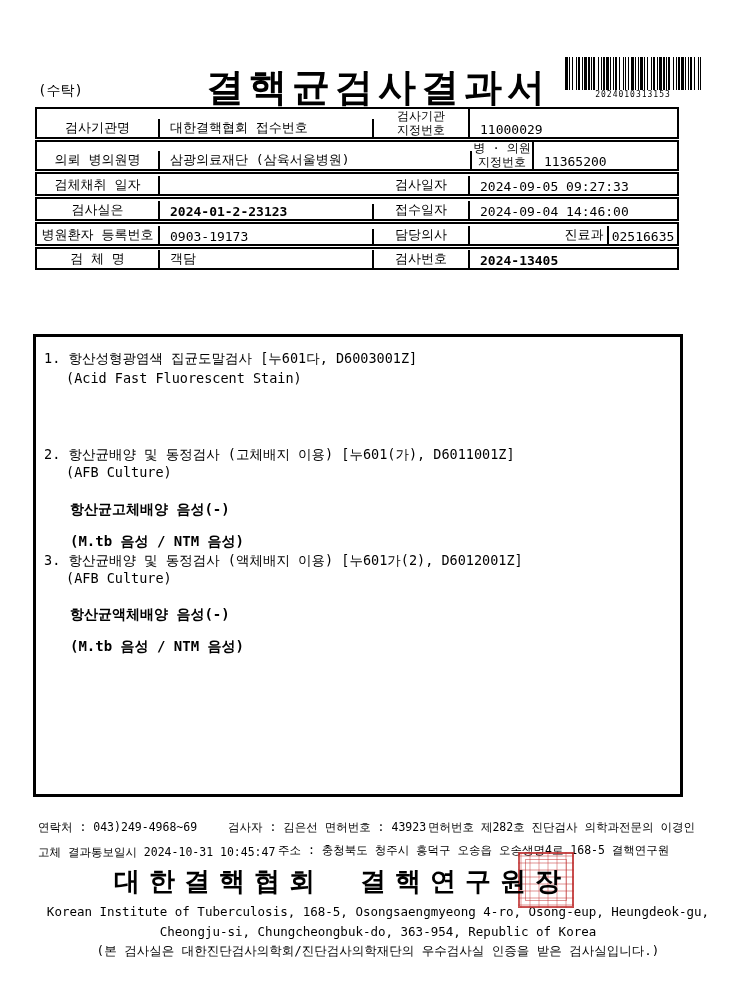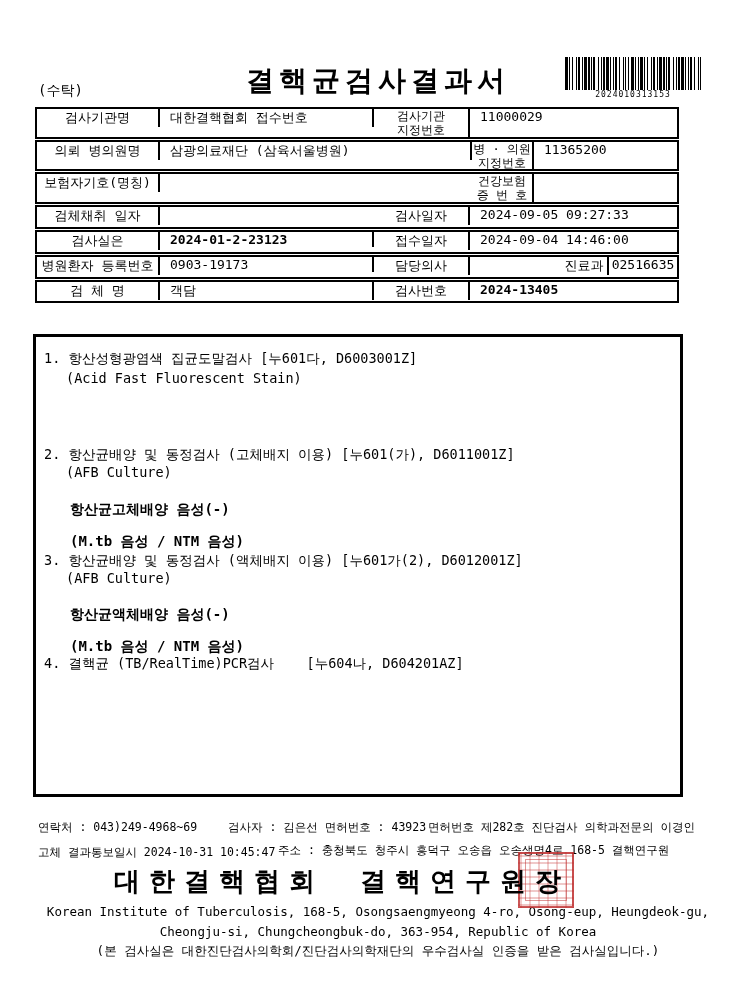--- a/index.html
+++ b/index.html
@@ -9,30 +9,30 @@
     background:#ffffff;
     font-family:"DejaVu Sans Mono","DejaVu Sans",monospace;
     color:#000;
     overflow:hidden;
   }
   
   .doc-title{
     position:absolute;top:62px;left:0;right:0;
     text-align:center;
     font-family:"DejaVu Serif","Liberation Serif",serif;
-    font-size:28px;font-weight:bold;letter-spacing:5px;
+    font-size:38px;font-weight:bold;letter-spacing:5px;
   }
   .entrust{position:absolute;top:82px;left:38px;font-size:14px;}
   .barcode-wrap{position:absolute;top:57px;left:565px;width:136px;}
   .barcode{width:136px;height:33px;display:block;}
   .barcode-num{display:block;text-align:center;font-size:8px;letter-spacing:1px;margin-top:0;}
   
   .info-table{position:absolute;top:107px;left:35px;width:644px;}
   .row{
-    display:flex;align-items:flex-start;
+    display:flex;align-items:flex-end;
     border:2px solid #000;box-sizing:border-box;
     margin-bottom:1px;background:#fff;
     font-size:13px;
   }
   .cell{
     display:flex;align-items:center;box-sizing:border-box;
     border-right:2px solid #000;
     overflow:hidden;white-space:nowrap;
   }
   .cell:last-child{border-right:none;}
@@ -155,29 +155,20 @@
     <div class="row h31">
       <div class="cell lab w-a">의뢰 병의원명</div>
       <div class="cell val w-bwide">삼광의료재단 (삼육서울병원)</div>
       <div class="cell lab two-line w-c2">
         <span>병 · 의원</span>
         <span>지정번호</span>
       </div>
       <div class="cell val w-d">11365200</div>
     </div>
 
-    <div class="row h32">
-      <div class="cell lab w-a">보험자기호(명칭)</div>
-      <div class="cell val w-bwide"></div>
-      <div class="cell lab two-line w-c2">
-        <span>건강보험</span>
-        <span>증 번 호</span>
-      </div>
-      <div class="cell val w-d"></div>
-    </div>
 
 
     <div class="row h24">
       <div class="cell lab w-a">검체채취 일자</div>
       <div class="cell val w-b"></div>
       <div class="cell lab w-c">검사일자</div>
       <div class="cell val w-d">2024-09-05 09:27:33</div>
     </div>
 
     <div class="row h24">
@@ -212,21 +203,20 @@
     <div class="rline r-main" style="top:109px">2. 항산균배양 및 동정검사 (고체배지 이용) [누601(가), D6011001Z]</div>
     <div class="rline r-sub" style="top:127px">(AFB Culture)</div>
     <div class="rline r-res" style="top:148px">항산균고체배양 음성(-)</div>
     <div class="rline r-res" style="top:180px">(M.tb 음성 / NTM 음성)</div>
 
     <div class="rline r-main" style="top:215px">3. 항산균배양 및 동정검사 (액체배지 이용) [누601가(2), D6012001Z]</div>
     <div class="rline r-sub" style="top:233px">(AFB Culture)</div>
     <div class="rline r-res" style="top:253px">항산균액체배양 음성(-)</div>
     <div class="rline r-res" style="top:285px">(M.tb 음성 / NTM 음성)</div>
 
-    <div class="rline r-main" style="top:318px">4. 결핵균 (TB/RealTime)PCR검사    [누604나, D604201AZ]</div>
   </div>
 
   <div class="f-small" style="top:820px;left:38px">연락처 : 043)249-4968~69</div>
   <div class="f-small" style="top:820px;left:228px">검사자 : 김은선  면허번호 : 43923</div>
   <div class="f-small" style="top:820px;left:428px">면허번호 제282호 진단검사 의학과전문의 이경인</div>
 
   <div class="f-small" style="top:845px;left:38px">고체 결과통보일시  2024-10-31 10:45:47</div>
   <div class="f-small" style="top:843px;left:278px">주소 : 충청북도 청주시 흥덕구 오송읍 오송생명4로 168-5 결핵연구원</div>
 
   <div class="seal">

